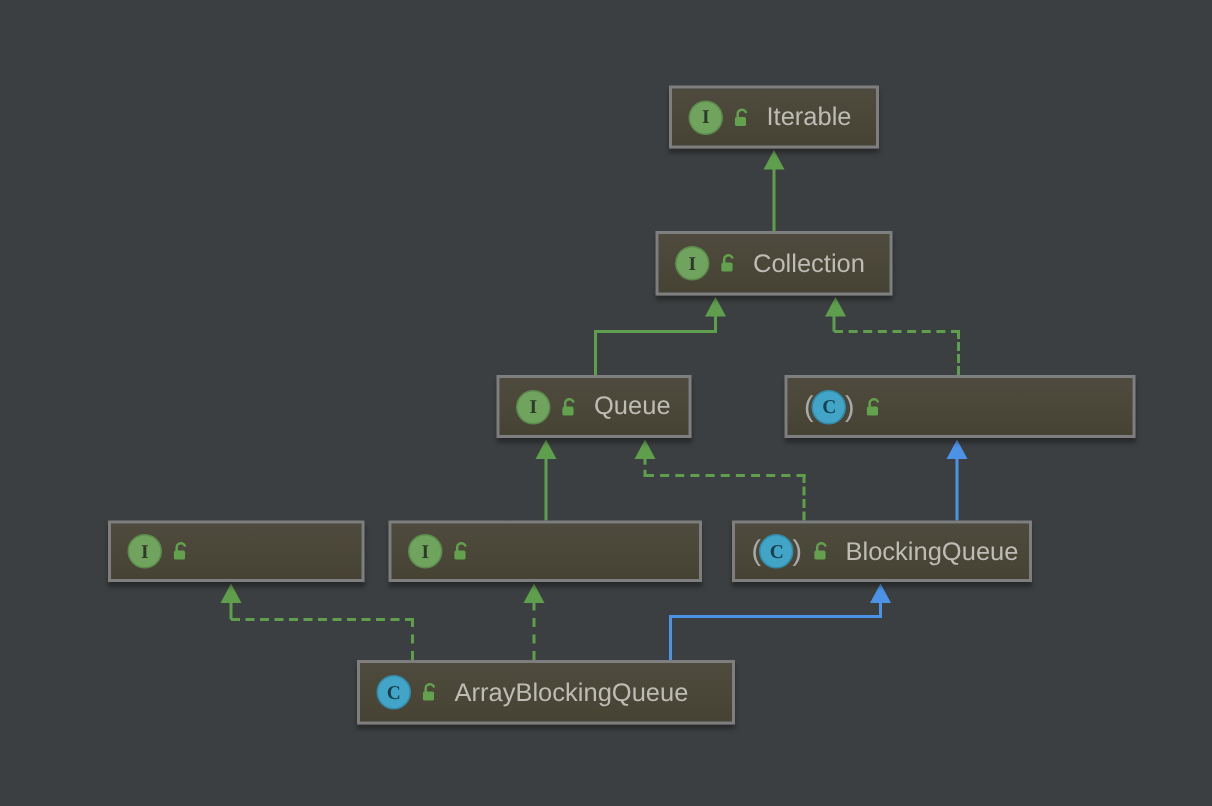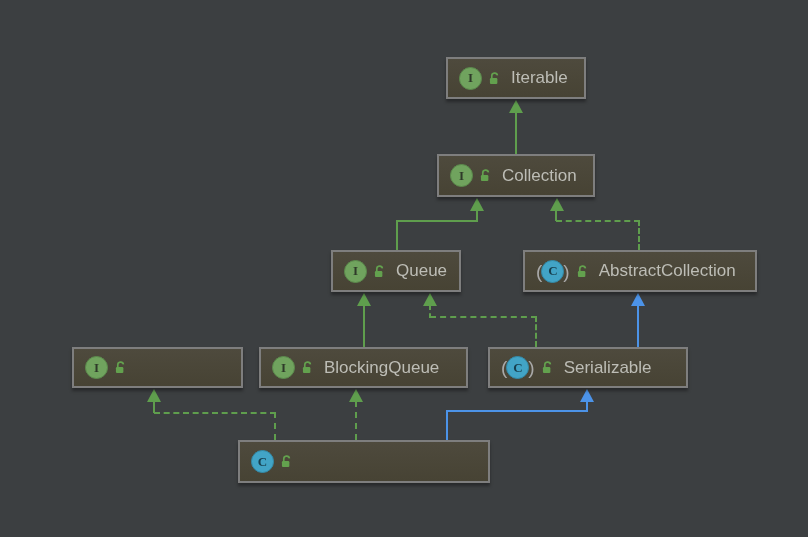--- a/index.html
+++ b/index.html
@@ -162,60 +162,59 @@
   <div class="node" style="left:523px;top:250px;width:234px;height:42px;">
     <span class="paren open">(</span>
     <span class="badge cls">
         <span>C</span>
       </span>
     <span class="paren close">)</span>
     <svg class="lock" width="13" height="13" viewBox="0 0 14 14">
         <rect x="1" y="6.5" width="8" height="6.5" rx="1.2" fill="currentColor"></rect>
         <path d="M3 7 V4.6 a3.1 3.1 0 0 1 6.1-1" fill="none" stroke="currentColor" stroke-width="1.8"></path>
       </svg>
-    <span class="label">AbstractCollection</span>
   </div>
 
   <div class="node" style="left:72px;top:347px;width:171px;height:41px;">
     <span class="badge iface">
         <span>I</span>
       </span>
     <svg class="lock" width="13" height="13" viewBox="0 0 14 14">
         <rect x="1" y="6.5" width="8" height="6.5" rx="1.2" fill="currentColor"></rect>
         <path d="M3 7 V4.6 a3.1 3.1 0 0 1 6.1-1" fill="none" stroke="currentColor" stroke-width="1.8"></path>
       </svg>
   </div>
 
   <div class="node" style="left:259px;top:347px;width:209px;height:41px;">
     <span class="badge iface">
         <span>I</span>
       </span>
     <svg class="lock" width="13" height="13" viewBox="0 0 14 14">
         <rect x="1" y="6.5" width="8" height="6.5" rx="1.2" fill="currentColor"></rect>
         <path d="M3 7 V4.6 a3.1 3.1 0 0 1 6.1-1" fill="none" stroke="currentColor" stroke-width="1.8"></path>
       </svg>
-    <span class="label">BlockingQueue</span>
   </div>
 
   <div class="node" style="left:488px;top:347px;width:200px;height:41px;">
     <span class="paren open">(</span>
     <span class="badge cls">
         <span>C</span>
       </span>
     <span class="paren close">)</span>
     <svg class="lock" width="13" height="13" viewBox="0 0 14 14">
         <rect x="1" y="6.5" width="8" height="6.5" rx="1.2" fill="currentColor"></rect>
         <path d="M3 7 V4.6 a3.1 3.1 0 0 1 6.1-1" fill="none" stroke="currentColor" stroke-width="1.8"></path>
       </svg>
-    <span class="label">Serializable</span>
+    <span class="label">BlockingQueue</span>
   </div>
 
   <div class="node" style="left:238px;top:440px;width:252px;height:43px;">
     <span class="badge cls">
         <span>C</span>
       </span>
     <svg class="lock" width="13" height="13" viewBox="0 0 14 14">
         <rect x="1" y="6.5" width="8" height="6.5" rx="1.2" fill="currentColor"></rect>
         <path d="M3 7 V4.6 a3.1 3.1 0 0 1 6.1-1" fill="none" stroke="currentColor" stroke-width="1.8"></path>
       </svg>
+    <span class="label">ArrayBlockingQueue</span>
   </div>
 
 </div>
 
 </body></html>

